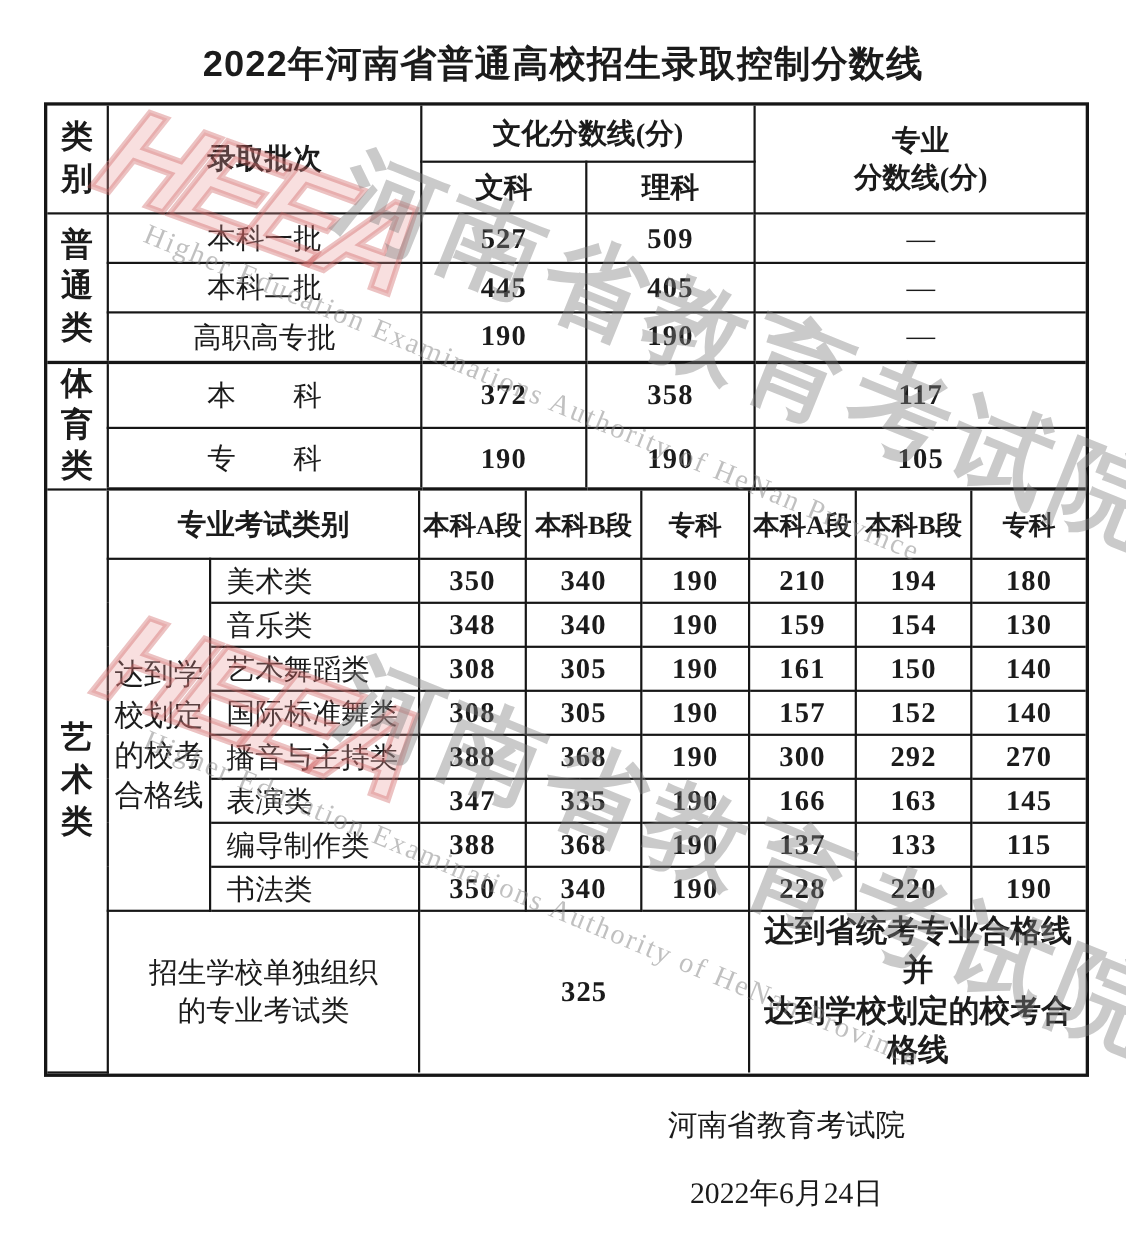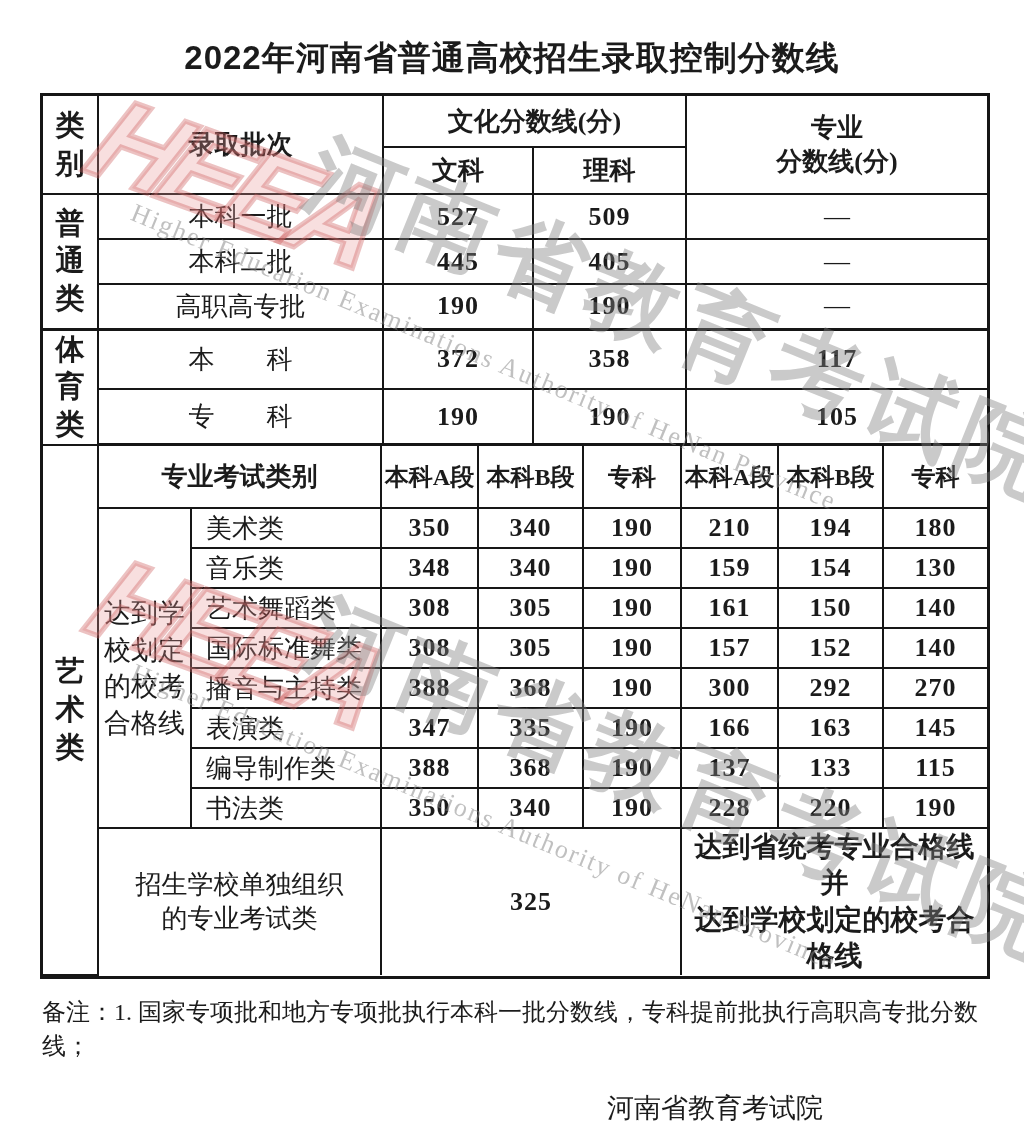--- a/index.html
+++ b/index.html
@@ -278,21 +278,20 @@
 的专业考试类</td>
       <td colspan="3" class="num">325</td>
       <td colspan="3" class="preline rule">达到省统考专业合格线并
 达到学校划定的校考合格线</td>
     </tr>
   </tbody>
     </table>
 </div>
 
 <div class="notes">
-  <div>备注：1. 国家专项批和地方专项批执行本科一批分数线，专科提前批执行高职高专批分数线；</div>
 </div>
 
 <div class="sig">河南省教育考试院</div>
 <div class="date">2022年6月24日</div>
 
 <div class="wm">
   <div class="wm-unit" style="top:0">
     <span class="wm-logo">HEEA</span>
     <span class="wm-cn">河南省教育考试院</span>
     <span class="wm-en">Higher Education Examinations Authority of HeNan Province</span>

